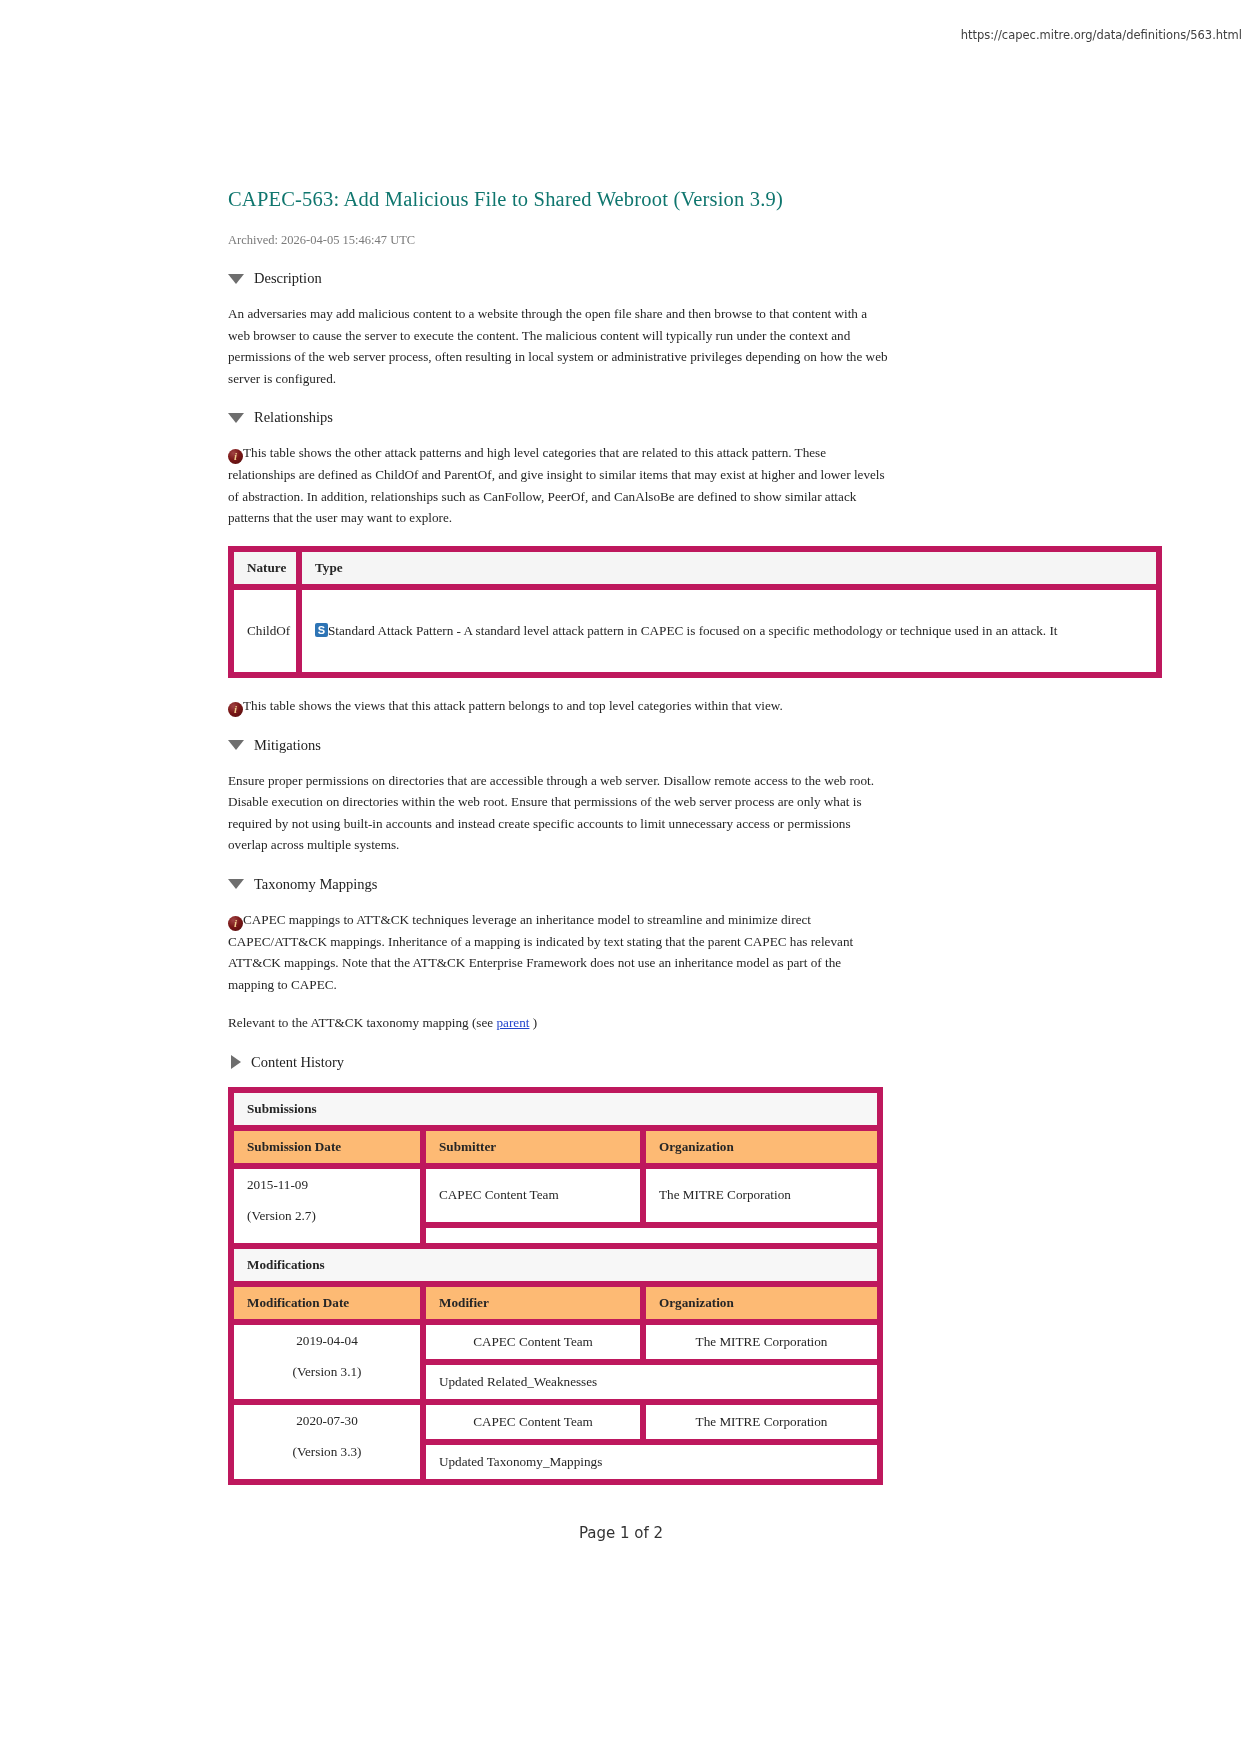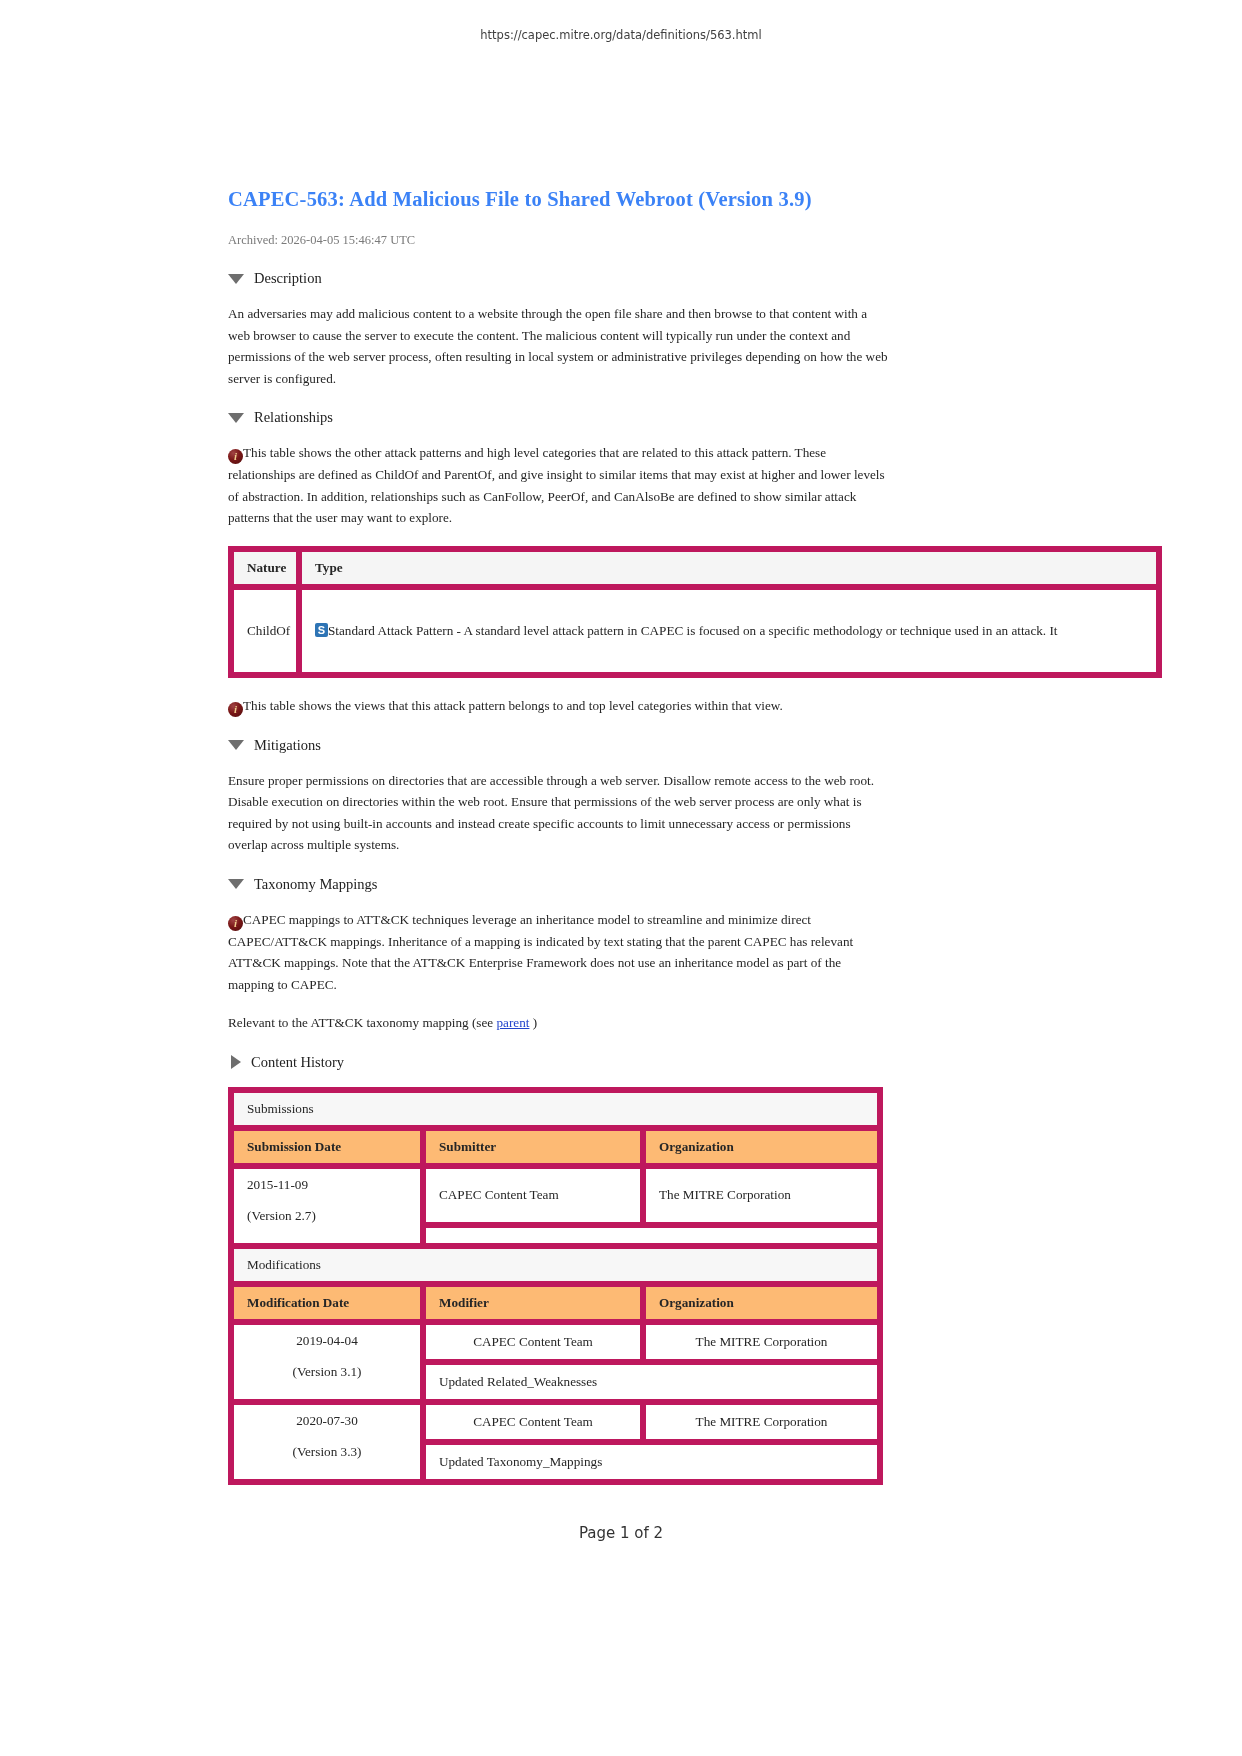--- a/index.html
+++ b/index.html
@@ -2,29 +2,29 @@
 <html><head>
 <meta charset="utf-8">
 <style>
   * { margin:0; padding:0; box-sizing:border-box; }
   html,body { background:#ffffff; }
   body {
     width:1242px; height:1756px; position:relative; overflow:hidden;
     font-family:"Liberation Serif", serif; color:#2a2a2a;
   }
   .print-url {
-    position:absolute; top:28px; left:0; width:100%; text-align:center;
+    position:absolute; top:28px; left:0; width:100%; text-align:right;
     font-family:"DejaVu Sans", sans-serif; font-size:11.5px; color:#3f3f3f;
   }
   .print-footer {
     position:absolute; top:1524px; left:0; width:100%; text-align:center;
     font-family:"DejaVu Sans", sans-serif; font-size:15px; color:#333;
   }
   .content { position:absolute; left:228px; top:188px; width:660px; }
-  h1.title { font-size:20.5px; font-weight:bold; color:#3b82f6; margin-bottom:22px; letter-spacing:.2px; }
+  h1.title { font-size:20.5px; font-weight:normal; color:#0f766e; margin-bottom:22px; letter-spacing:.2px; }
   .archived { font-size:12.5px; color:#7a7a7a; margin-bottom:22px; }
 
   .sec-head {
     display:flex; align-items:center; gap:10px;
     font-size:14.5px; color:#222; margin:20px 0 16px 0;
   }
   .tri-down {
     width:0; height:0; display:inline-block;
     border-left:8px solid transparent; border-right:8px solid transparent;
     border-top:10px solid #6e6e6e;
@@ -50,21 +50,21 @@
   table { border-collapse:collapse; font-size:13.2px; color:#262626; }
   th, td { border:6px solid #be185d; padding:8px 13px; text-align:left; vertical-align:middle; }
   th { font-weight:bold; background:#f5f5f5; }
 
   table.rel-table { width:928px; table-layout:fixed; margin-bottom:17px; }
   table.rel-table thead tr { height:36px; }
   table.rel-table tbody tr { height:88px; }
   table.rel-table td.type-cell { white-space:nowrap; overflow:visible; }
 
   table.hist-table { width:649px; table-layout:fixed; margin-top:8px; margin-bottom:18px; }
-  table.hist-table td.band { font-weight:normal; background:#f7f7f7; height:33px; }
+  table.hist-table td.band { font-weight:bold; background:#f7f7f7; height:33px; }
   table.hist-table tr.cols th { height:32px; background:#fdba74; }
   tr.sub-main td { height:59px; }
   tr.sub-comment td { height:21px; padding-top:2px; padding-bottom:2px; }
   tr.mod-main td { height:40px;text-align:center; }
   tr.mod-comment td { height:40px; }
   td.datecell { vertical-align:top; }
   td.datecell .ver { margin-top:15px; }
   a.link { color:#2244cc; text-decoration:underline; }
   .more { margin-top:18px; }
 </style>

